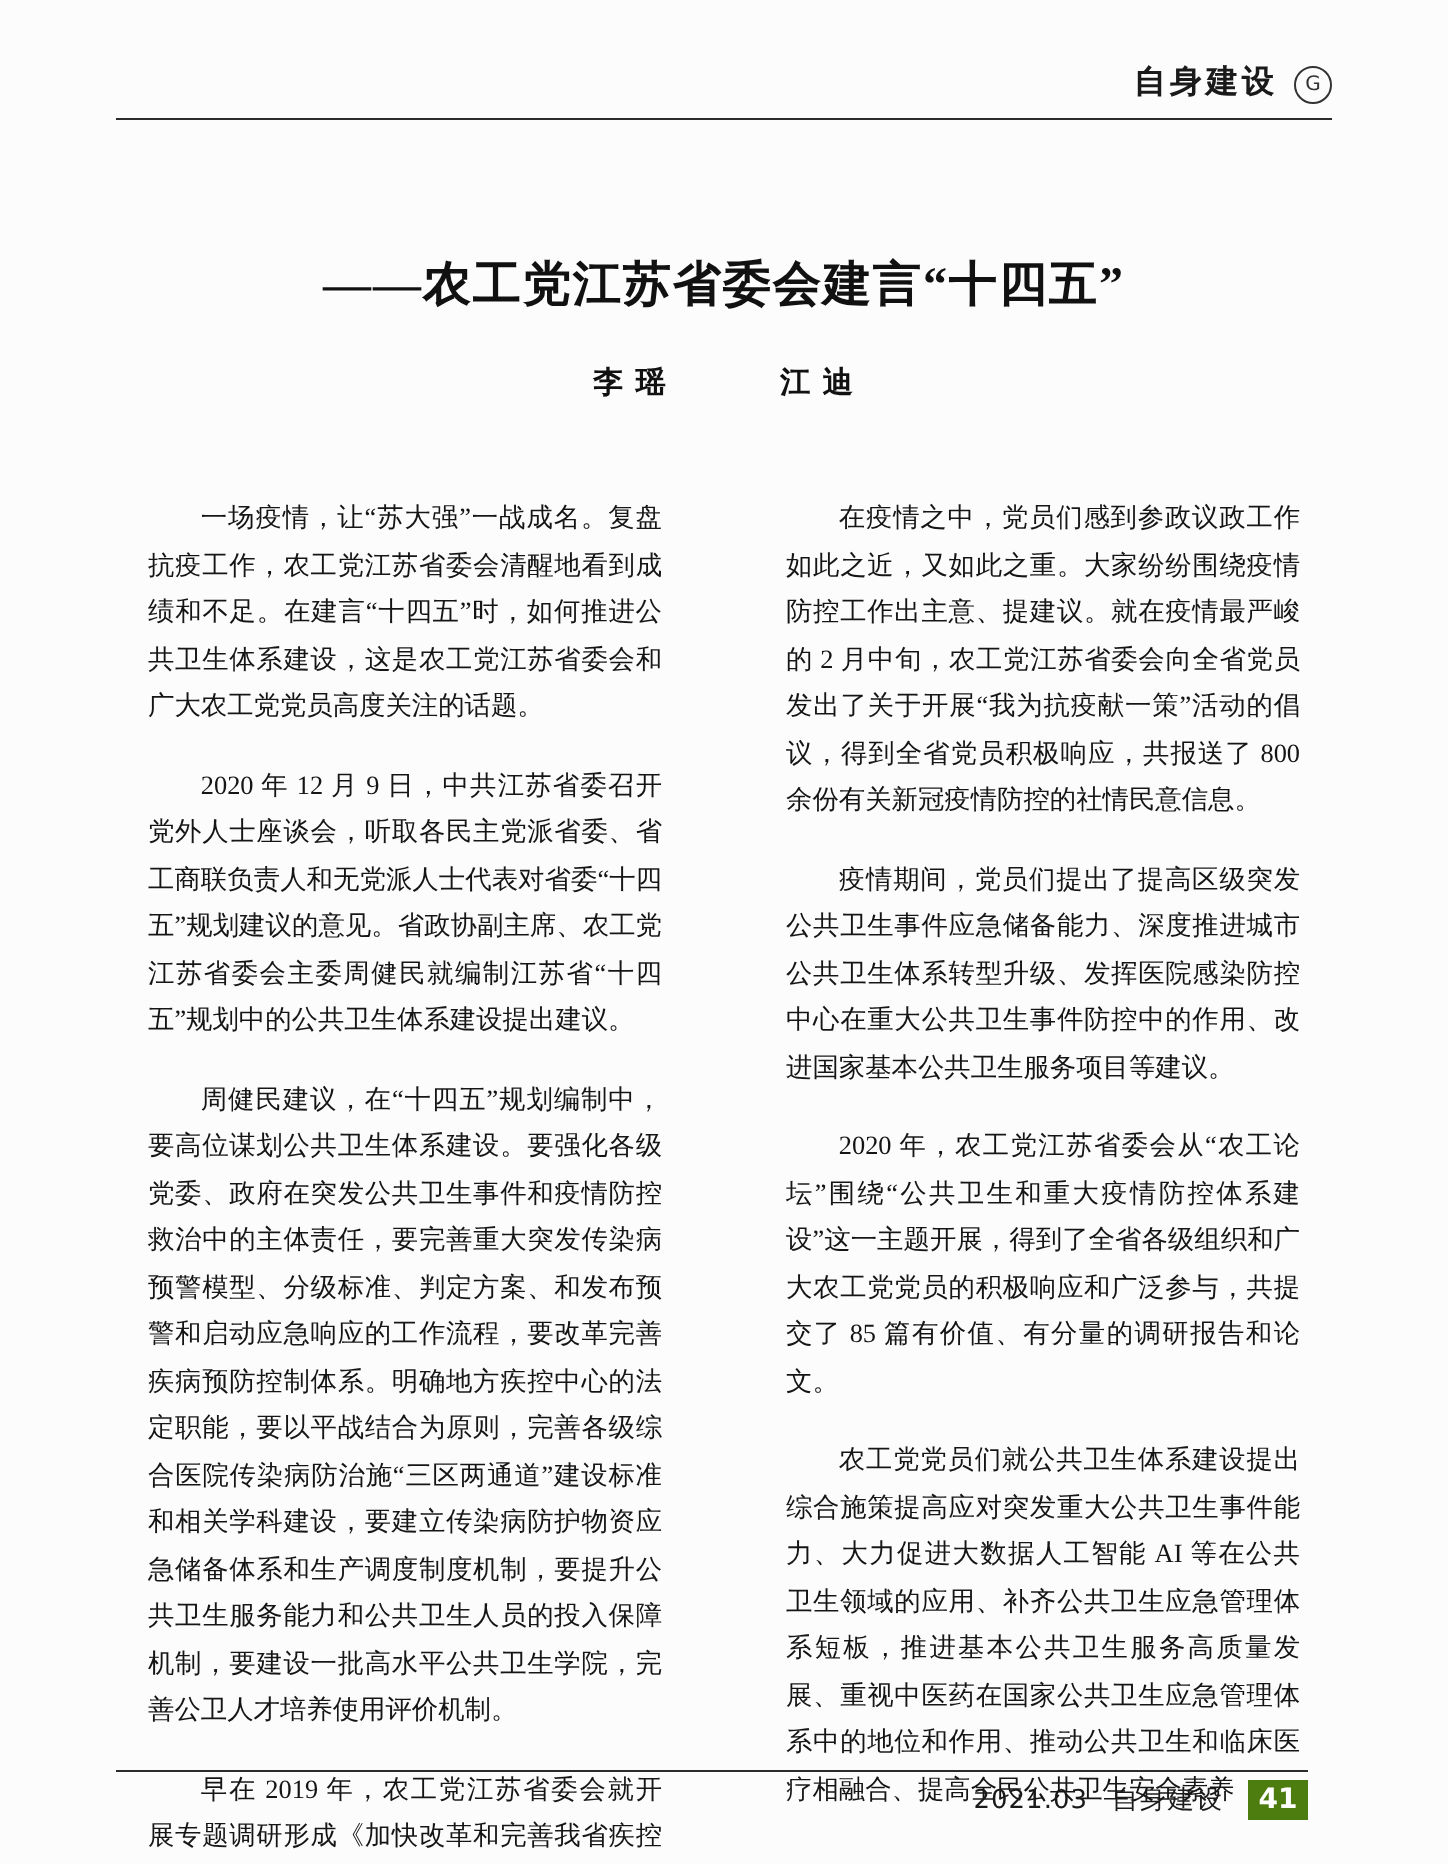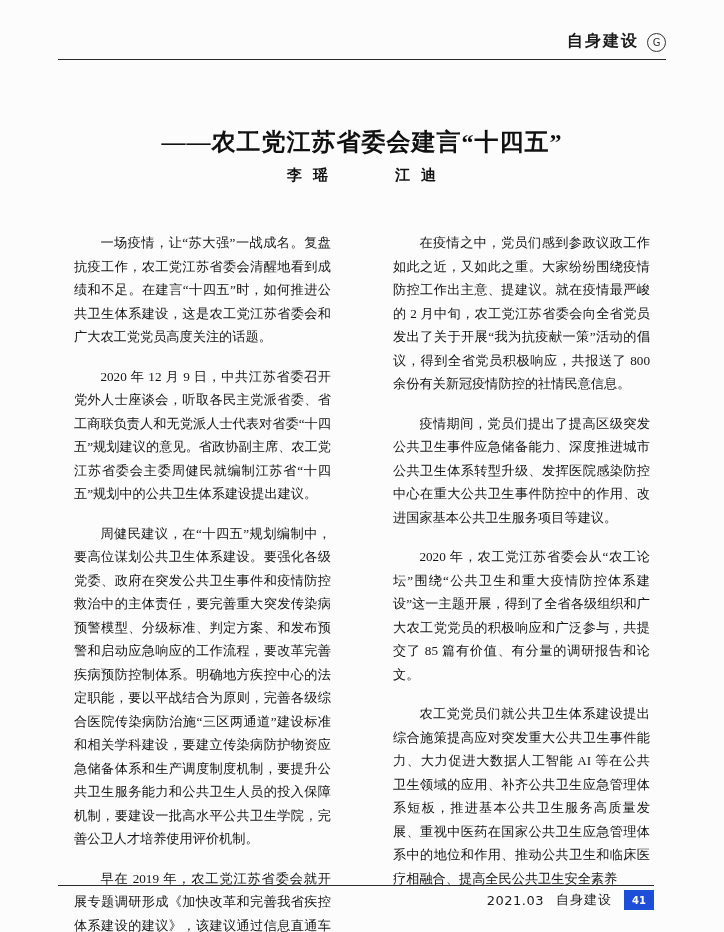--- a/index.html
+++ b/index.html
@@ -76,24 +76,24 @@
   }
   .sub-title {
     margin-top: 15px;
     font-size: 24px;
     font-weight: bold;
     letter-spacing: 1px;
     font-family: "Liberation Serif", "DejaVu Serif", serif;
     color: #111;
   }
   .authors {
-    margin-top: 8px;
+    margin-top: 24px;
     font-size: 15px;
     font-weight: bold;
-    font-family: Liberation Mono, monospace;
+    font-family: Liberation Sans, sans-serif;
     letter-spacing: 1px;
     color: #111;
   }
   .author-gap {
     display: inline-block;
     width: 46px;
   }
 
   
   .columns {
@@ -130,28 +130,28 @@
     align-items: center;
     justify-content: flex-end;
     gap: 12px;
     font-family: "DejaVu Sans", "Liberation Sans", sans-serif;
     font-size: 13px;
     color: #1a1a1a;
   }
   .footer-date { letter-spacing: 0.5px; }
   .footer-journal { letter-spacing: 1px; }
   .page-number {
-    background: #1d4ed8;
+    background: #4d7c0f;
     color: #ffffff;
     min-width: 30px;
     height: 20px;
     display: inline-flex;
     align-items: center;
     justify-content: center;
-    font-size: 10px;
+    font-size: 14px;
     font-weight: bold;
     padding: 0 5px;
     box-sizing: border-box;
   }
 </style>
 </head>
 <body>
 
 <div class="page">
 

